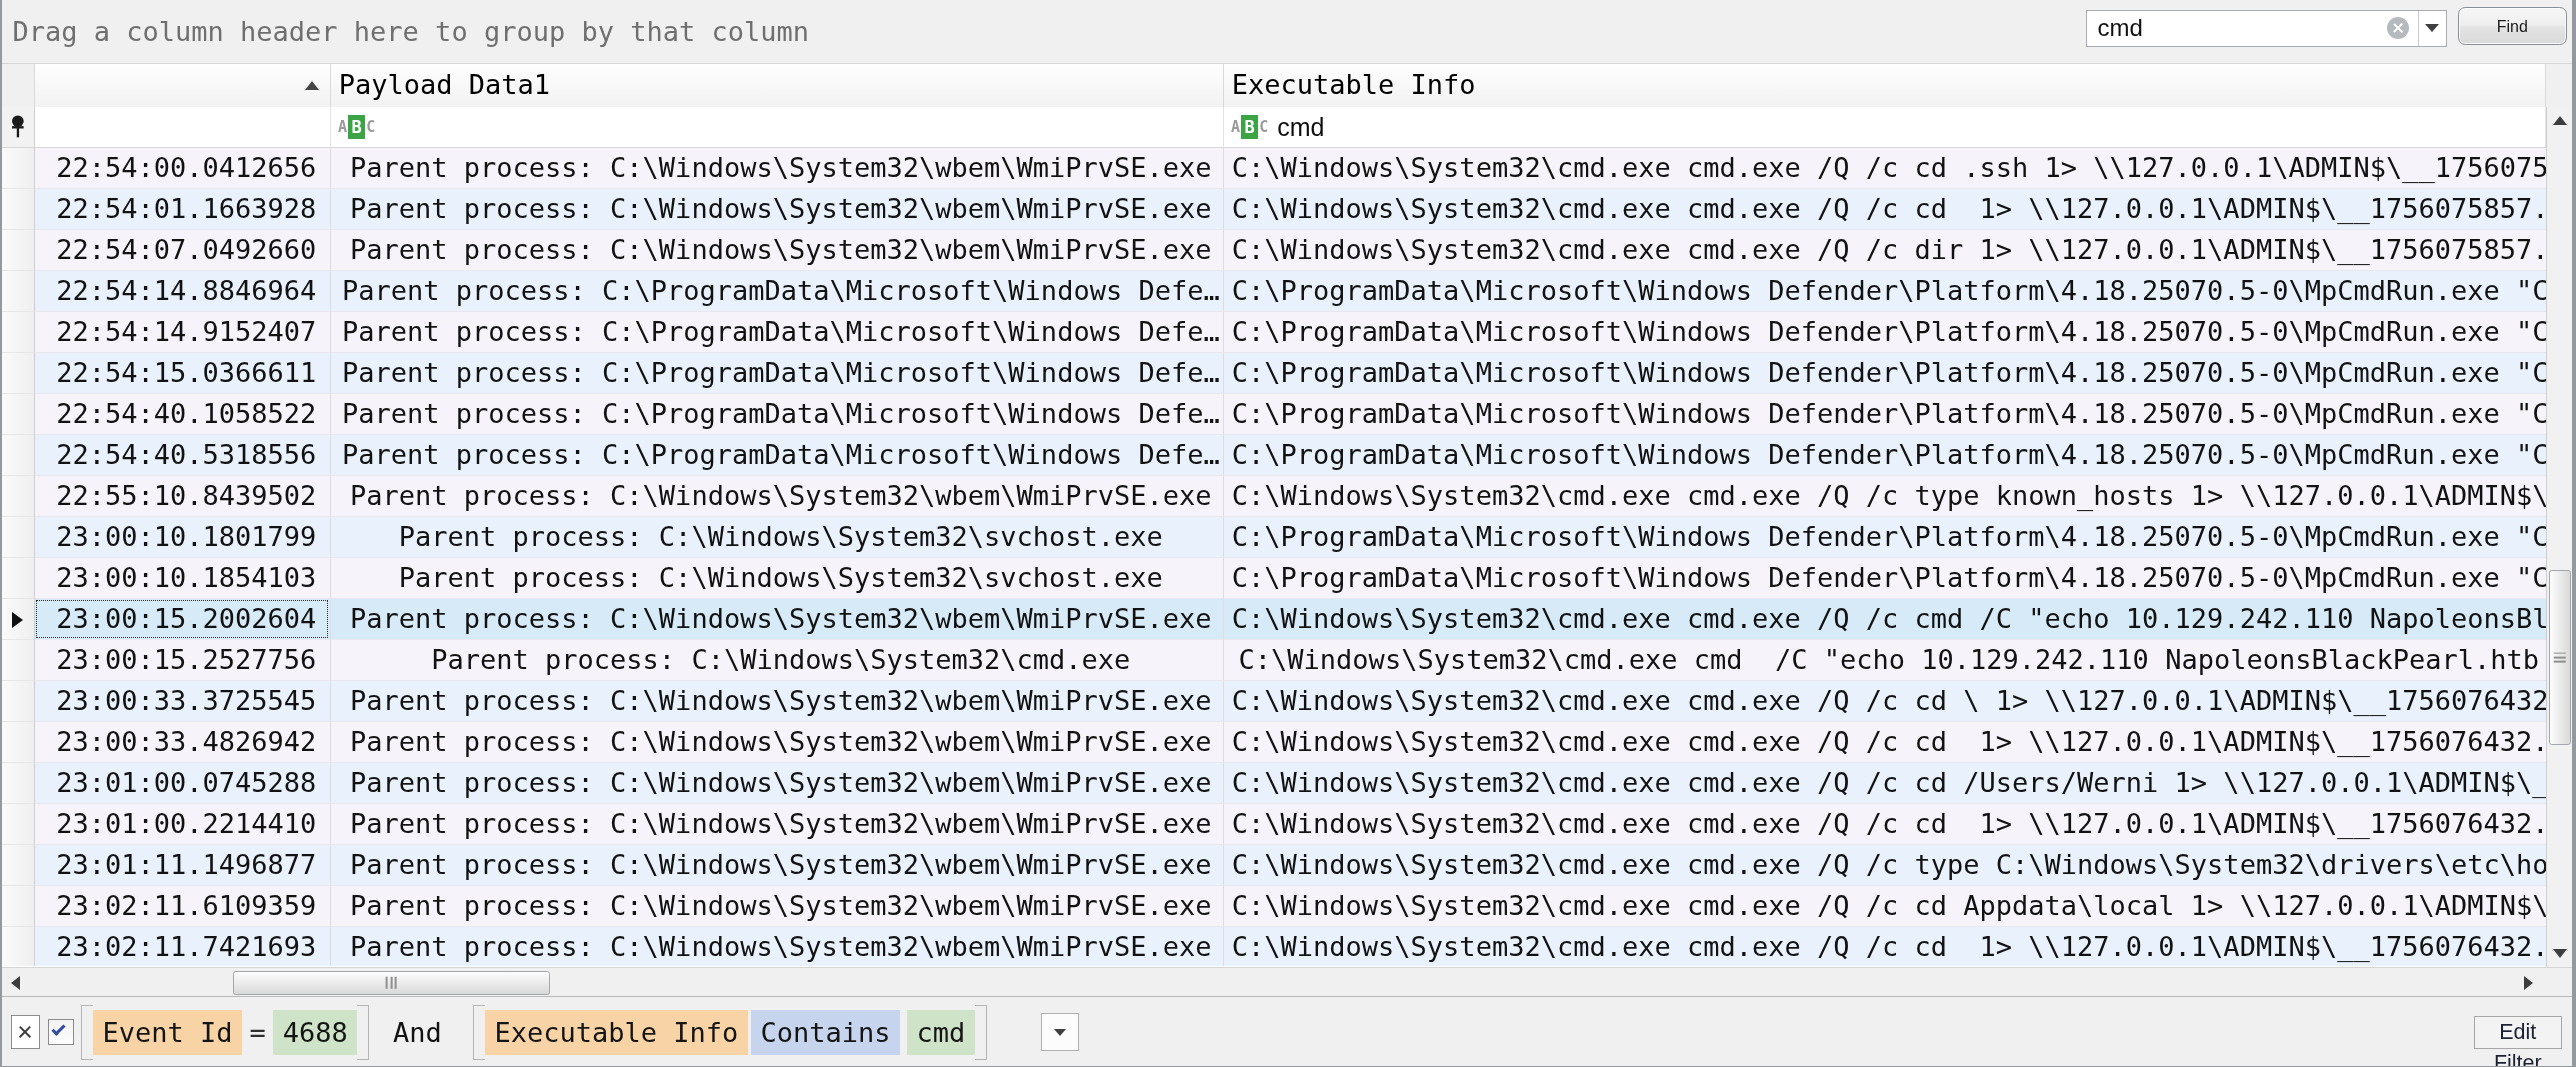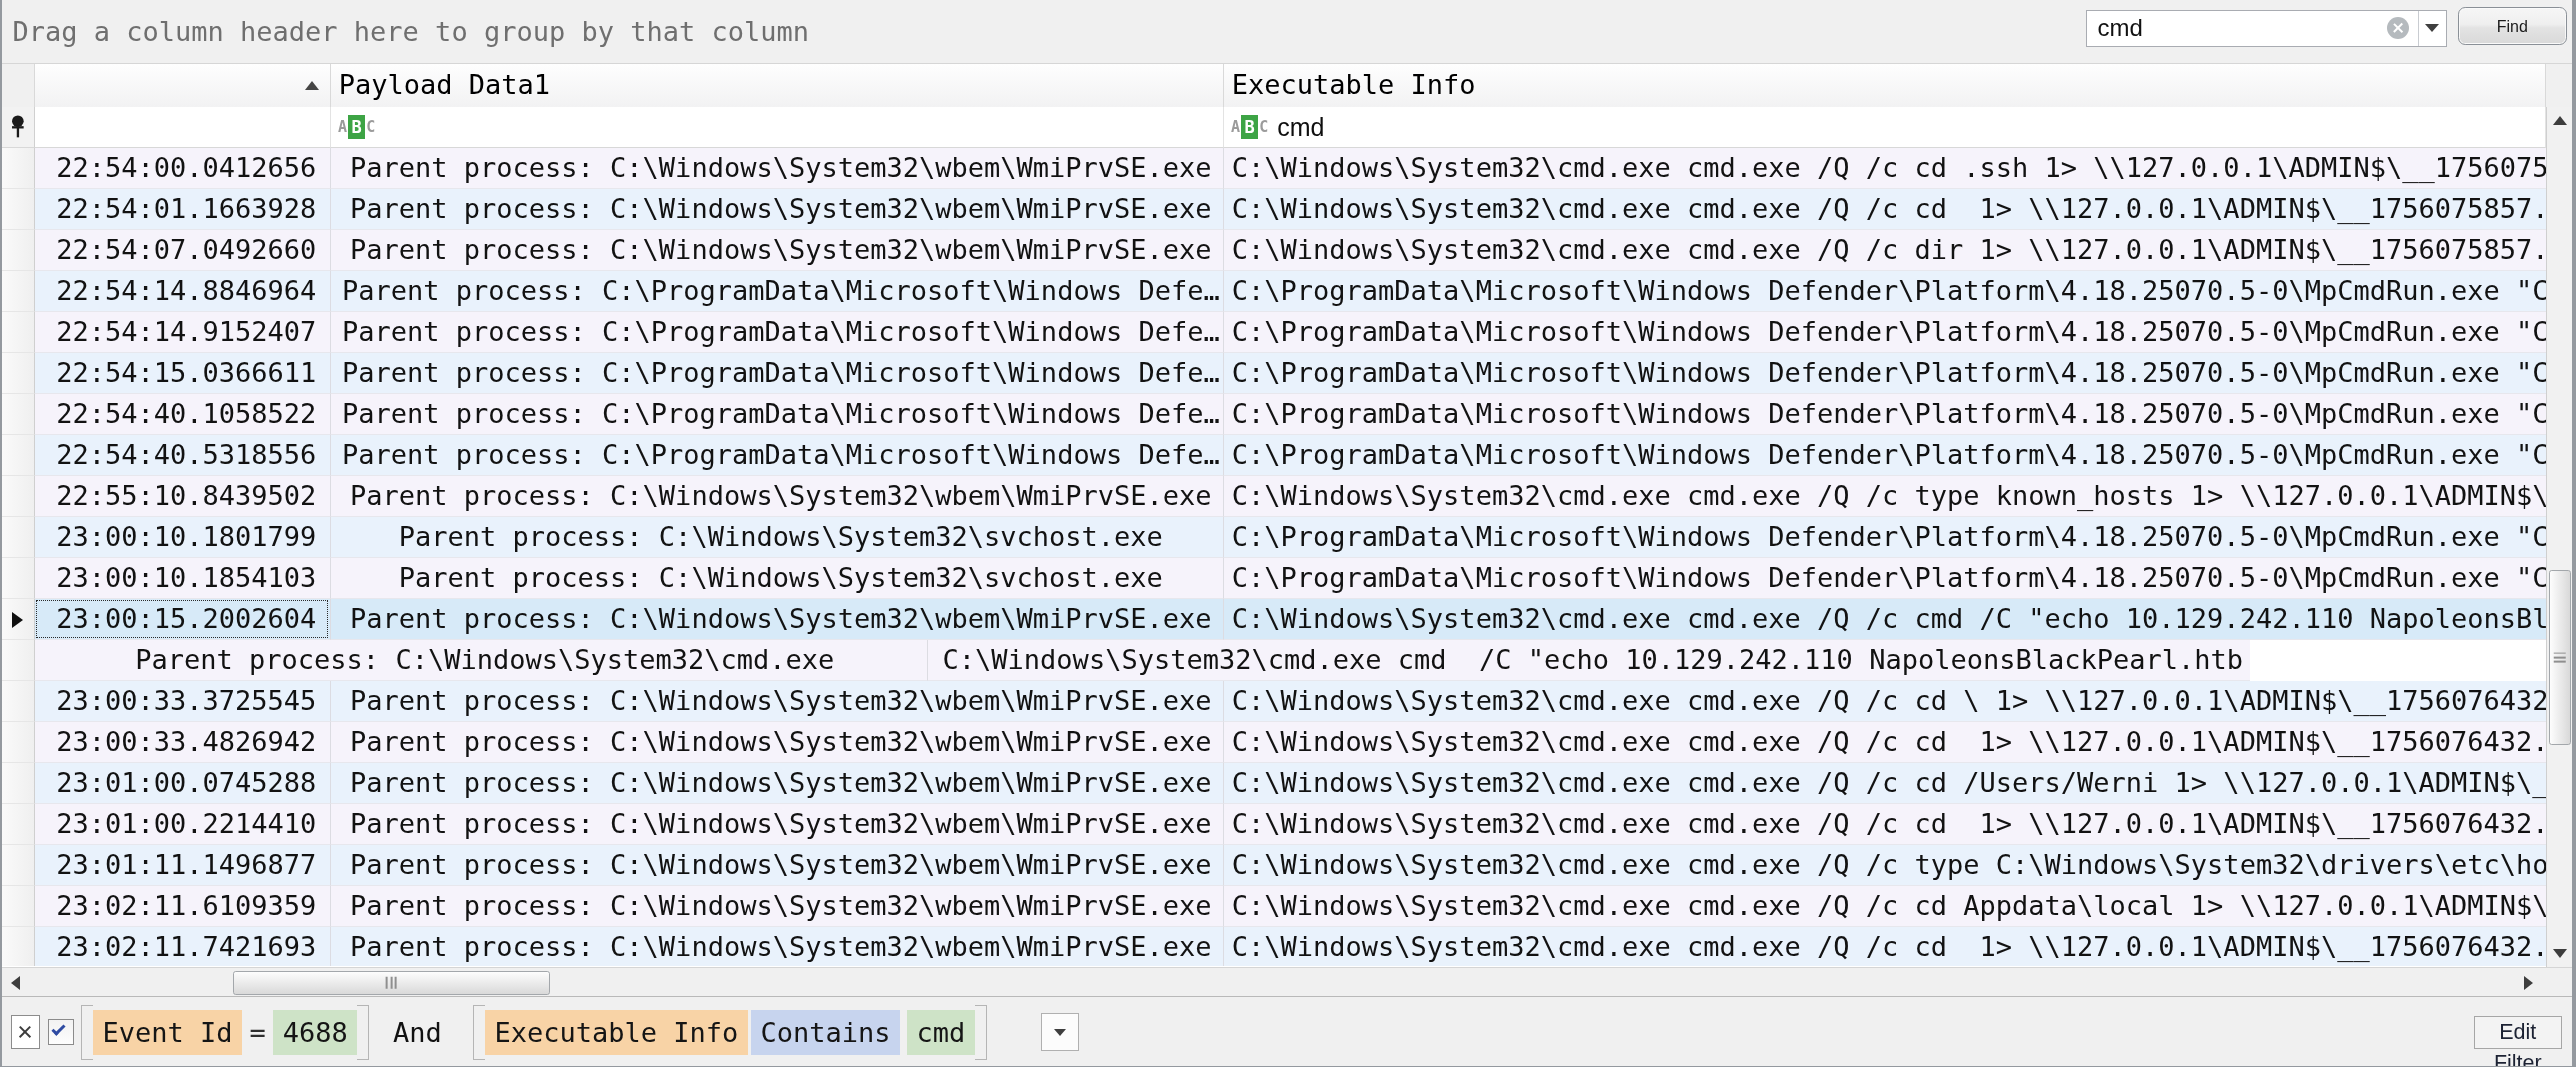--- a/index.html
+++ b/index.html
@@ -281,20 +281,21 @@
         <div class="cell exec">C:\ProgramData\Microsoft\Windows Defender\Platform\4.18.25070.5-0\MpCmdRun.exe "C</div>
       </div>
       <div class="row even selected">
         <div class="cell ind"><span class="cur-arrow"></span></div>
         <div class="cell d">23:00:15.2002604</div>
         <div class="cell payload">Parent process: C:\Windows\System32\wbem\WmiPrvSE.exe</div>
         <div class="cell exec">C:\Windows\System32\cmd.exe cmd.exe /Q /c cmd /C "echo 10.129.242.110 NapoleonsBl</div>
       </div>
       <div class="row odd">
         <div class="cell ind"></div>
+        <div class="cell d">23:00:15.2527756</div>
         <div class="cell payload">Parent process: C:\Windows\System32\cmd.exe</div>
         <div class="cell exec">C:\Windows\System32\cmd.exe cmd  /C "echo 10.129.242.110 NapoleonsBlackPearl.htb</div>
       </div>
       <div class="row even">
         <div class="cell ind"></div>
         <div class="cell d">23:00:33.3725545</div>
         <div class="cell payload">Parent process: C:\Windows\System32\wbem\WmiPrvSE.exe</div>
         <div class="cell exec">C:\Windows\System32\cmd.exe cmd.exe /Q /c cd \ 1&gt; \\127.0.0.1\ADMIN$\__1756076432</div>
       </div>
       <div class="row odd">

